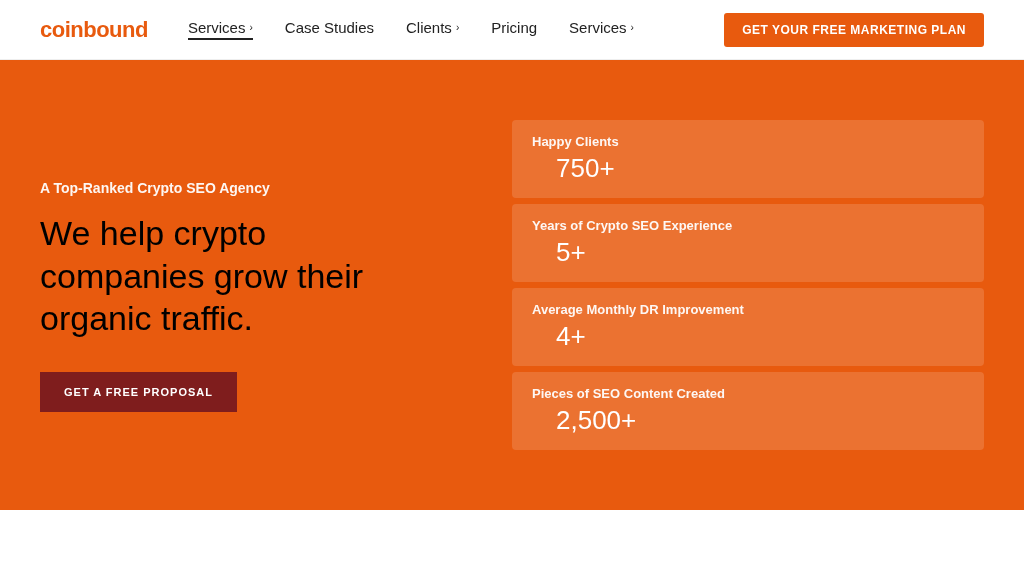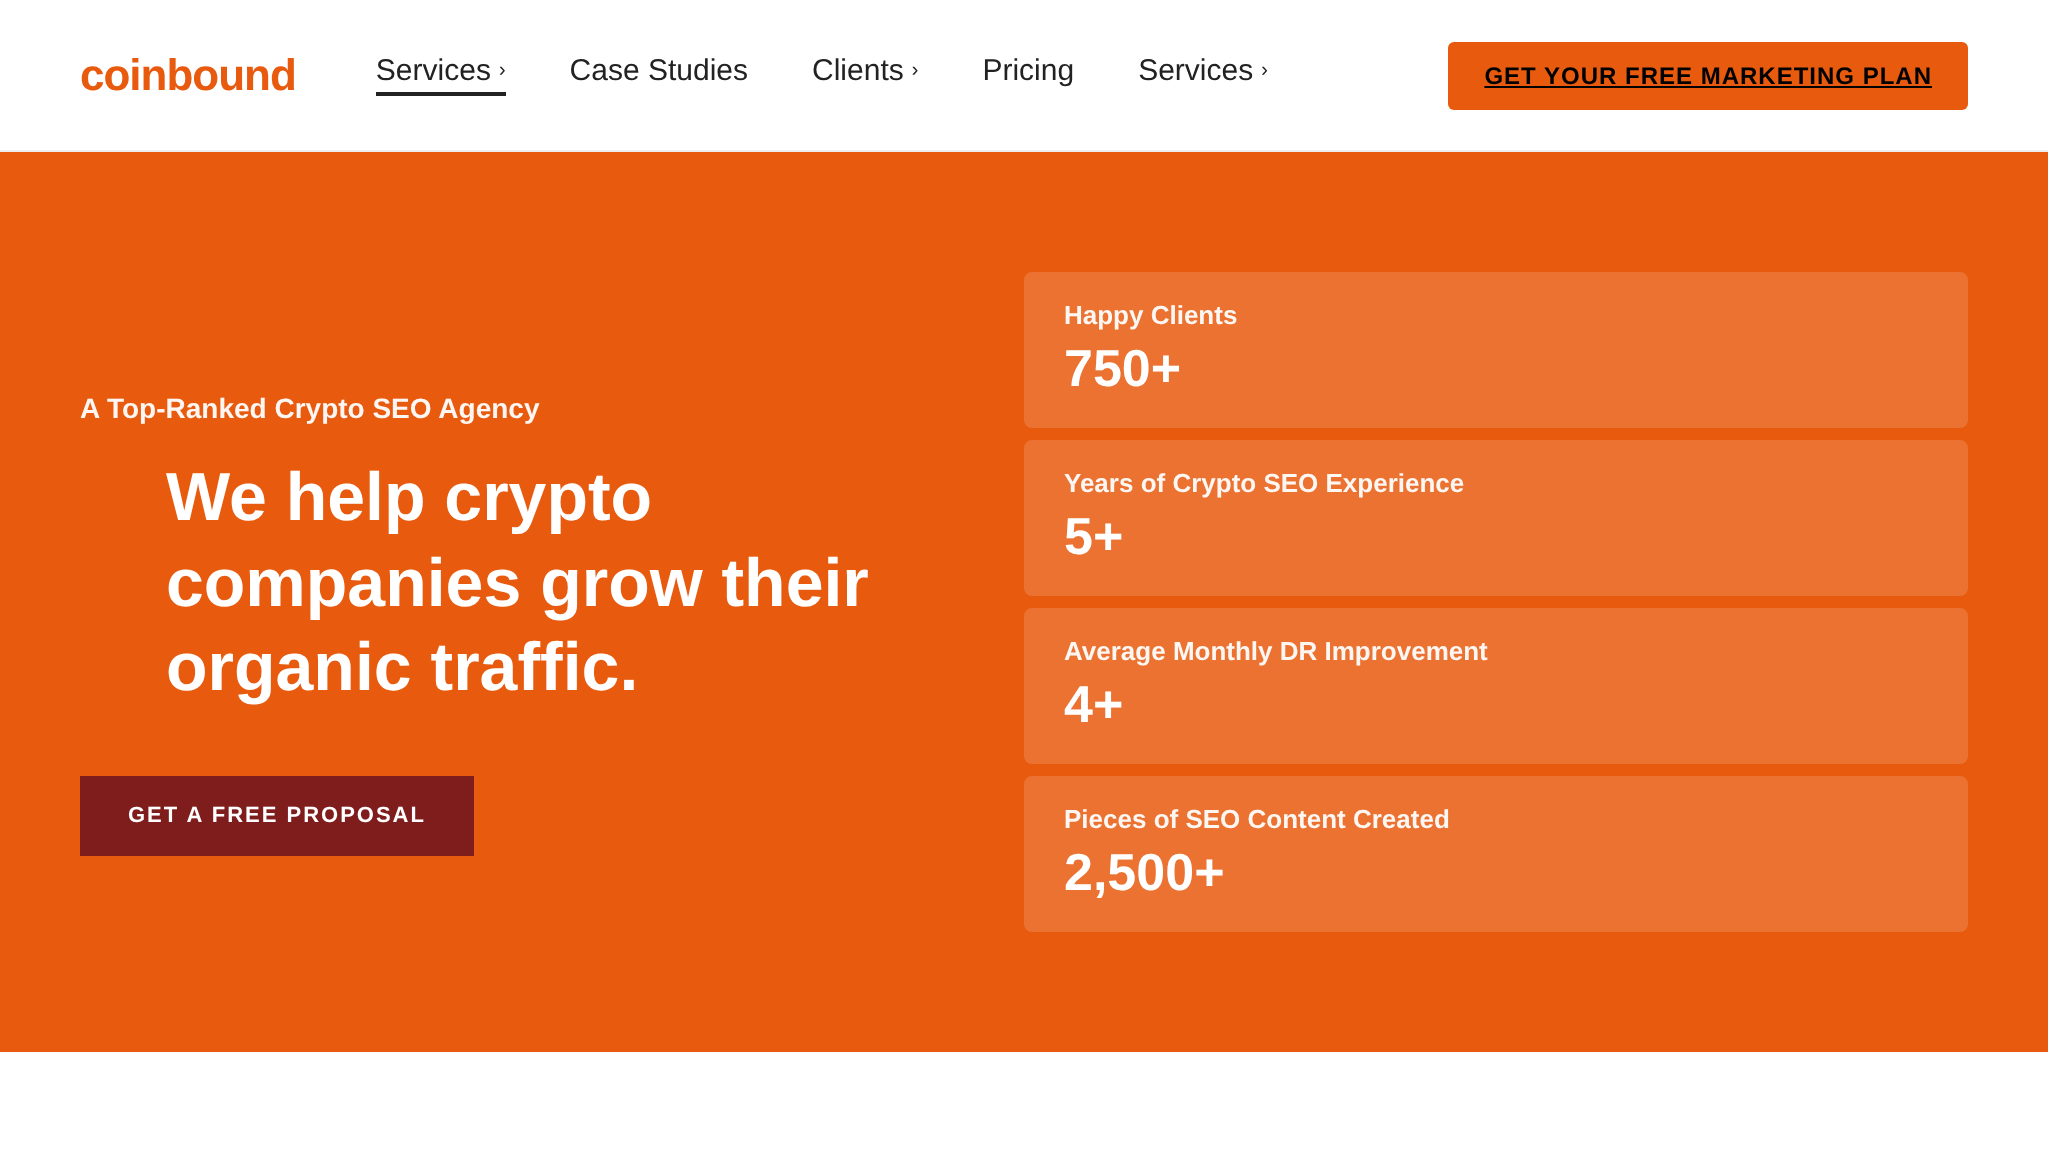--- a/index.html
+++ b/index.html
@@ -4,21 +4,21 @@
   <style>
     * { margin: 0; padding: 0; box-sizing: border-box; }
     body { font-family: -apple-system, BlinkMacSystemFont, 'Segoe UI', sans-serif; width: 1024px; overflow-x: hidden; }
 
     
     .navbar {
       background: #fff;
       display: flex;
       align-items: center;
       padding: 0 40px;
-      height: 76px;
+      height: 60px;
       border-bottom: 1px solid #eee;
     }
     .logo {
       font-size: 22px;
       font-weight: 800;
       color: #e85a0e;
       margin-right: 40px;
       letter-spacing: -0.5px;
     }
     .logo span { color: #e85a0e; }
@@ -37,30 +37,29 @@
       align-items: center;
       gap: 4px;
     }
     .nav-link.active {
       border-bottom: 2px solid #222;
       padding-bottom: 2px;
     }
     .nav-chevron { font-size: 10px; }
     .nav-cta {
       background: #e85a0e;
-      color: #000000;
+      color: #ffffff;
       border: none;
       padding: 10px 18px;
       font-size: 12px;
       font-weight: 700;
       letter-spacing: 0.5px;
       text-transform: uppercase;
       cursor: pointer;
       border-radius: 3px;
-      text-decoration: underline;
     }
 
     
     .hero {
       background: #e85a0e;
       padding: 60px 40px 60px 40px;
       display: flex;
       align-items: flex-start;
       min-height: 420px;
     }
@@ -69,27 +68,26 @@
       padding-top: 60px;
     }
     .hero-tagline {
       color: #fff;
       font-size: 14px;
       font-weight: 600;
       margin-bottom: 16px;
       opacity: 0.95;
     }
     .hero-title {
-      color: #ffffff;
+      color: #000000;
       font-size: 34px;
-      font-weight: 700;
+      font-weight: 400;
       line-height: 1.25;
       margin-bottom: 32px;
       max-width: 380px;
-      margin-left: 43px;
     }
     .hero-cta {
       background: #7f1d1d;
       color: #fff;
       border: none;
       padding: 14px 24px;
       font-size: 11px;
       font-weight: 700;
       letter-spacing: 1px;
       text-transform: uppercase;
@@ -109,21 +107,22 @@
     .stat-label {
       color: #fff;
       font-size: 13px;
       font-weight: 600;
       opacity: 0.95;
       margin-bottom: 4px;
     }
     .stat-value {
       color: #fff;
       font-size: 26px;
-      font-weight: 700;
+      font-weight: 400;
+      margin-left: 24px;
     }
   </style>
 </head>
 <body>
 
 <nav class="navbar">
   <div class="logo">
     <span>coinbound</span>
   </div>
   <div class="nav-links">

